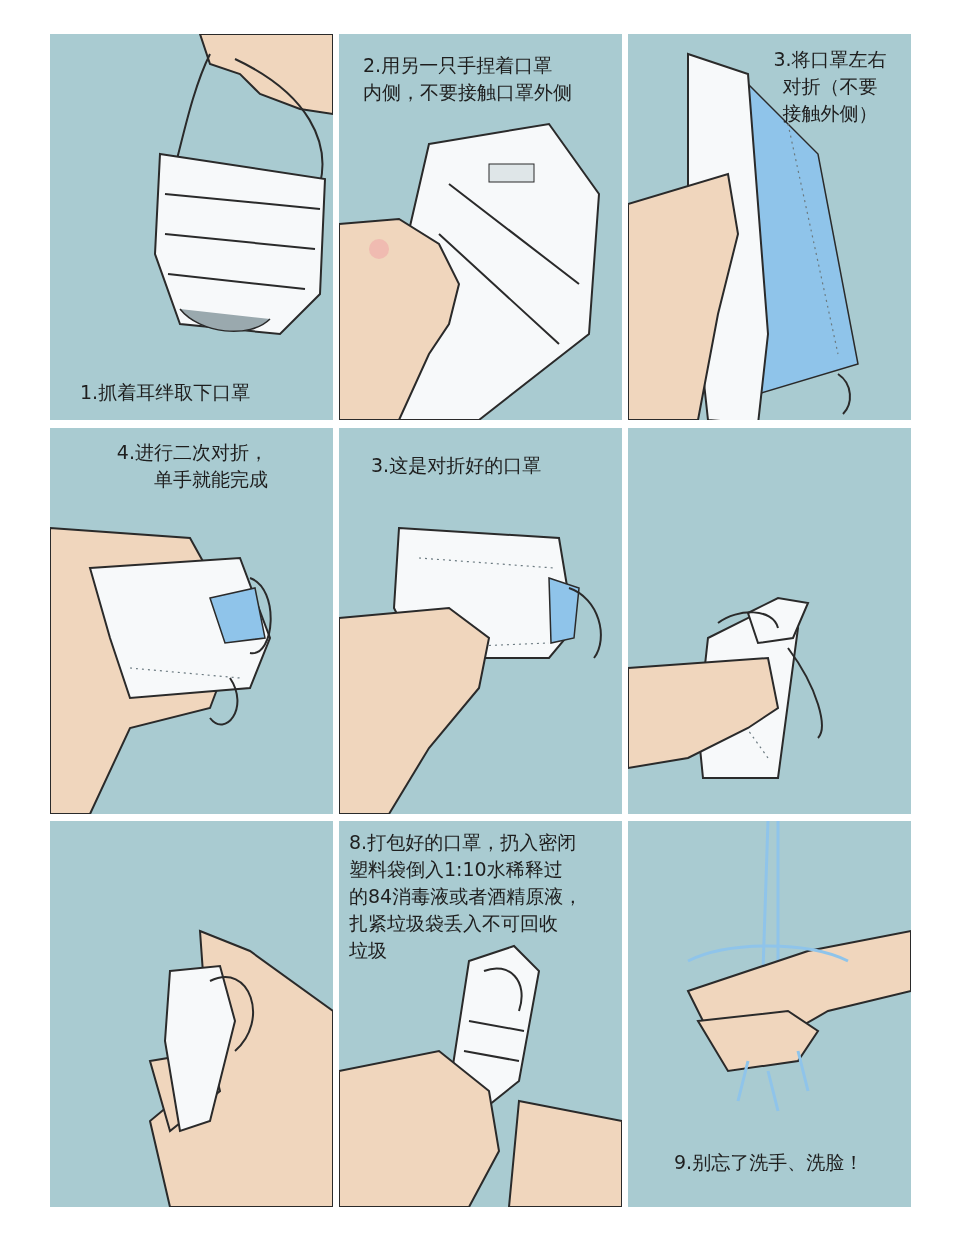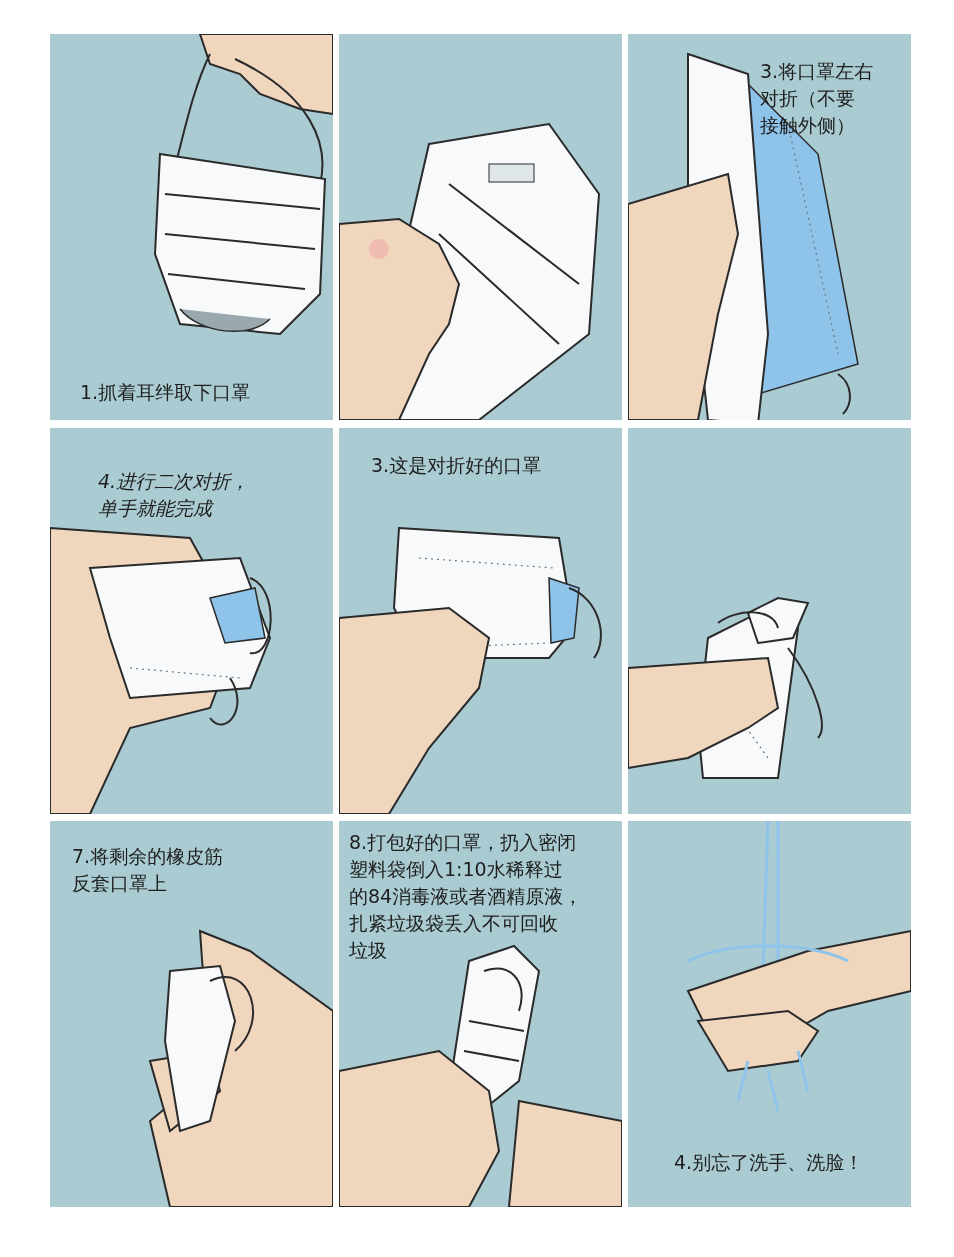--- a/index.html
+++ b/index.html
@@ -32,44 +32,46 @@
 </div>
 
 <div class="panel" style="left:339px;top:34px;">
   <svg width="283" height="386">
     <path class="mask" d="M90 110 L210 90 L260 160 L250 300 L140 386 L60 386 L60 240 Z"></path>
     <path class="loop" d="M110 150 L240 250 M100 200 L220 310"></path>
     <rect x="150" y="130" width="45" height="18" fill="#dfe6e8" stroke="#2a2a2a" stroke-width="1"></rect>
     <path class="skin" d="M0 190 L60 185 L100 210 L120 250 L110 290 L90 320 L60 386 L0 386 Z"></path>
     <circle cx="40" cy="215" r="10" fill="#f0a8a8" opacity="0.6"></circle>
   </svg>
+  <div class="cap" style="left:24px;top:18px;">2.用另一只手捏着口罩
+内侧，不要接触口罩外侧</div>
 </div>
 
 <div class="panel" style="left:628px;top:34px;">
   <svg width="283" height="386">
     <path class="blue" d="M110 40 L190 120 L230 330 L130 360 Z"></path>
     <path class="fold" d="M160 90 L210 320"></path>
     <path class="mask" d="M60 20 L120 40 L140 300 L130 390 L80 386 L60 200 Z"></path>
     <path class="skin" d="M0 170 L100 140 L110 200 L90 280 L70 386 L0 386 Z"></path>
     <path class="loop" d="M210 340 C225 350 225 370 215 380"></path>
   </svg>
-  <div class="cap" style="left:132px;top:24px;text-align:left;width:140px;">3.将口罩左右
+  <div class="cap" style="left:132px;top:12px;text-align:center;width:140px;">3.将口罩左右
 对折（不要
 接触外侧）</div>
 </div>
 
 <div class="panel" style="left:50px;top:428px;">
   <svg width="283" height="386">
     <path class="skin" d="M0 100 L140 110 L190 200 L160 280 L80 300 L40 386 L0 386 Z"></path>
     <path class="mask" d="M40 140 L190 130 L220 210 L200 260 L80 270 L60 210 Z"></path>
     <path class="blue" d="M160 170 L205 160 L215 210 L175 215 Z"></path>
     <path class="fold" d="M80 240 L190 250"></path>
     <path class="loop" d="M200 150 C230 160 225 230 200 225 M180 250 C200 280 175 310 160 290"></path>
   </svg>
-  <div class="cap" style="left:48px;top:40px;text-align:left;width:170px;font-style:italic;">4.进行二次对折，
+  <div class="cap" style="left:48px;top:11px;text-align:right;width:170px;">4.进行二次对折，
 单手就能完成</div>
 </div>
 
 <div class="panel" style="left:339px;top:428px;">
   <svg width="283" height="386">
     <path class="mask" d="M60 100 L220 110 L235 200 L210 230 L80 230 L55 180 Z"></path>
     <path class="blue" d="M210 150 L240 160 L235 210 L212 215 Z"></path>
     <path class="fold" d="M80 130 L215 140 M90 220 L210 215"></path>
     <path class="loop" d="M230 160 C260 170 270 210 255 230"></path>
     <path class="skin" d="M0 190 L110 180 L150 210 L140 260 L90 320 L50 386 L0 386 Z"></path>
@@ -87,22 +89,20 @@
   </svg>
 </div>
 
 <div class="panel" style="left:50px;top:821px;">
   <svg width="283" height="386">
     <path class="skin" d="M150 110 L200 130 L283 190 L283 386 L120 386 L100 300 L160 250 Z"></path>
     <path class="skin" d="M100 240 L160 230 L170 270 L120 310 Z"></path>
     <path class="mask" d="M120 150 L170 145 L185 200 L160 300 L130 310 L115 220 Z"></path>
     <path class="loop" d="M160 160 C200 140 220 200 185 230"></path>
   </svg>
-  <div class="cap" style="left:22px;top:22px;">7.将剩余的橡皮筋
-反套口罩上</div>
 </div>
 
 <div class="panel" style="left:339px;top:821px;">
   <svg width="283" height="386">
     <path class="mask" d="M130 140 L175 125 L200 150 L180 260 L130 300 L110 270 Z"></path>
     <path class="loop" d="M145 150 C170 140 190 160 180 190 M130 200 L185 210 M125 230 L180 240"></path>
     <path class="skin" d="M0 250 L100 230 L150 270 L160 330 L130 386 L0 386 Z"></path>
     <path class="skin" d="M180 280 L283 300 L283 386 L170 386 Z"></path>
   </svg>
   <div class="cap" style="left:10px;top:8px;">8.打包好的口罩，扔入密闭
@@ -112,14 +112,14 @@
 垃圾</div>
 </div>
 
 <div class="panel" style="left:628px;top:821px;">
   <svg width="283" height="386">
     <path class="water" d="M140 0 L135 150 M150 0 L150 150"></path>
     <path class="skin" d="M60 170 L180 130 L283 110 L283 170 L200 190 L130 230 L80 210 Z"></path>
     <path class="skin" d="M70 200 L160 190 L190 210 L170 240 L100 250 Z"></path>
     <path class="water" d="M60 140 C100 120 180 120 220 140 M120 240 L110 280 M140 250 L150 290 M170 230 L180 270"></path>
   </svg>
-  <div class="cap" style="left:46px;top:328px;">4.别忘了洗手、洗脸！</div>
+  <div class="cap" style="left:46px;top:328px;">9.别忘了洗手、洗脸！</div>
 </div>
 
 </body></html>

